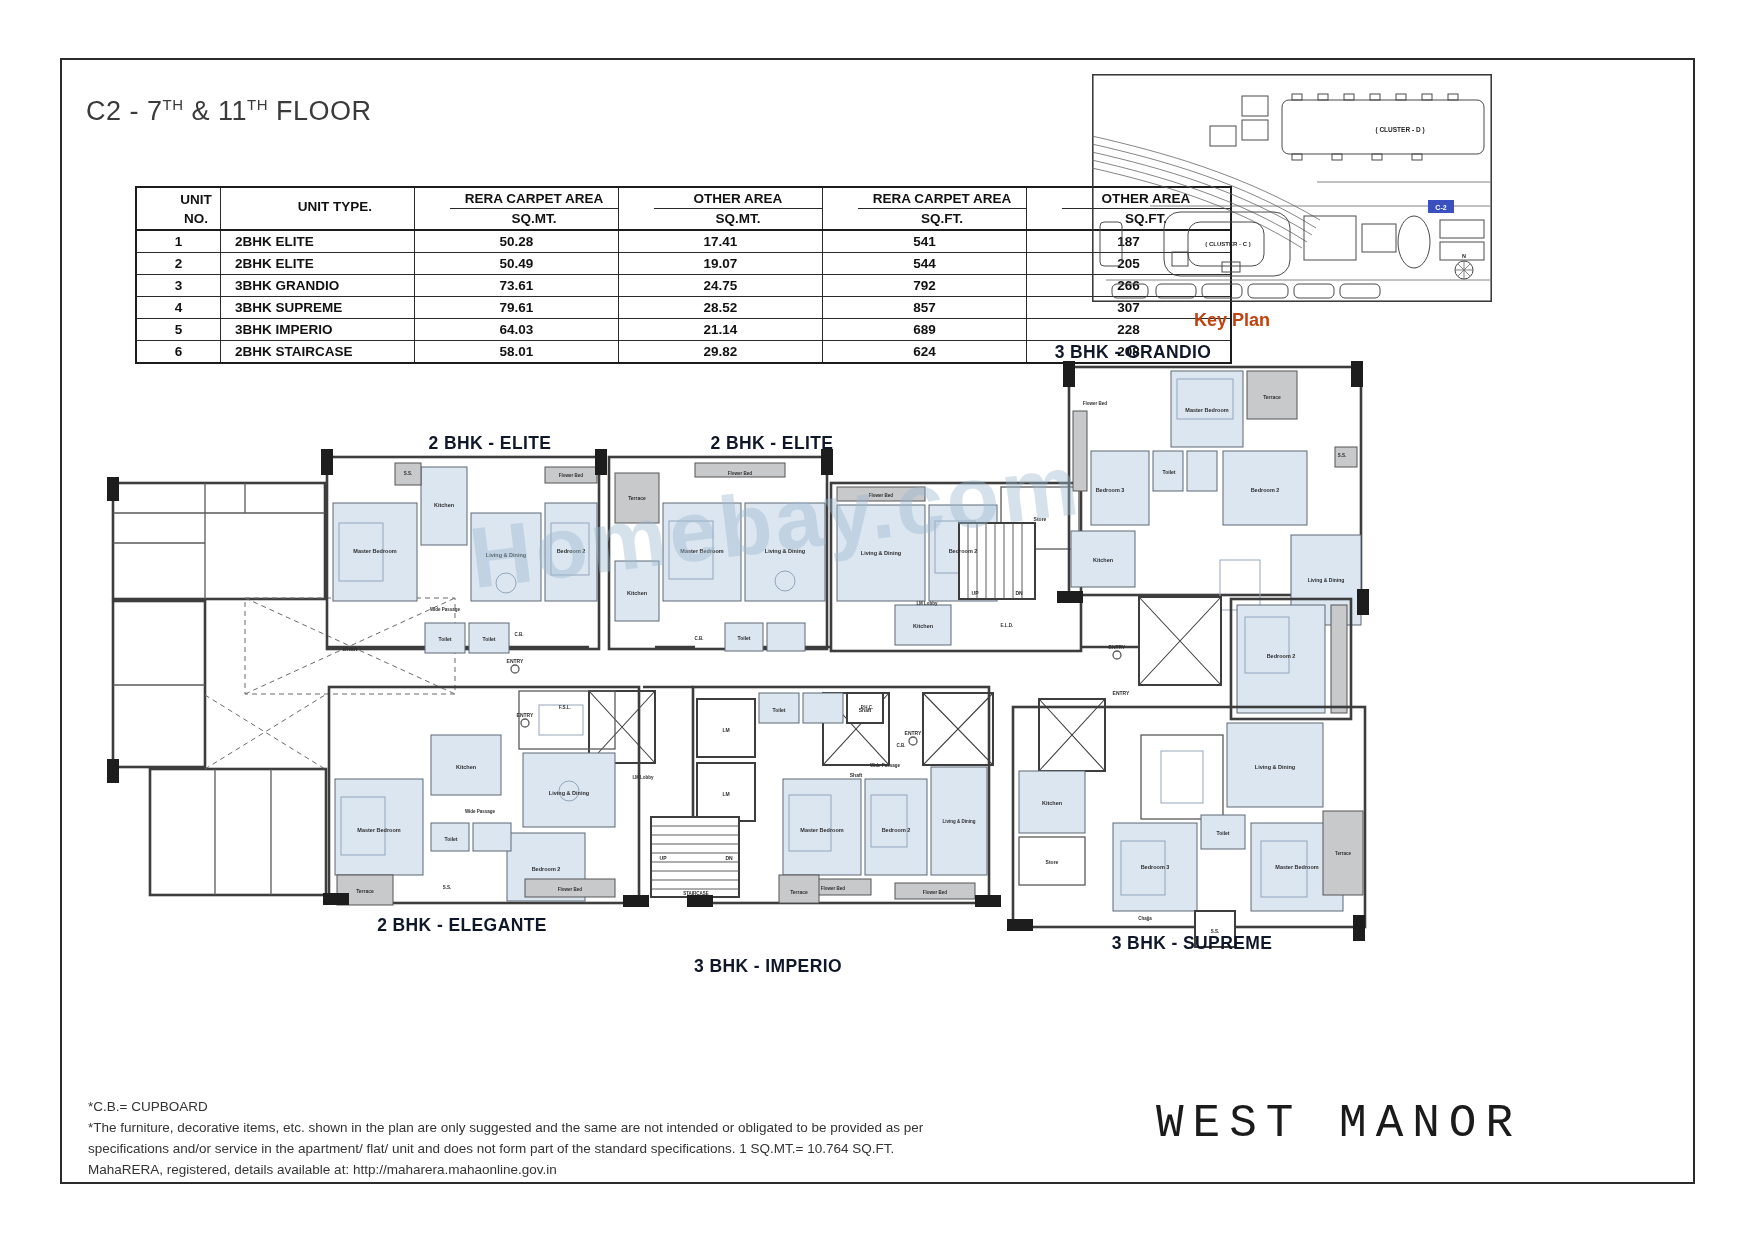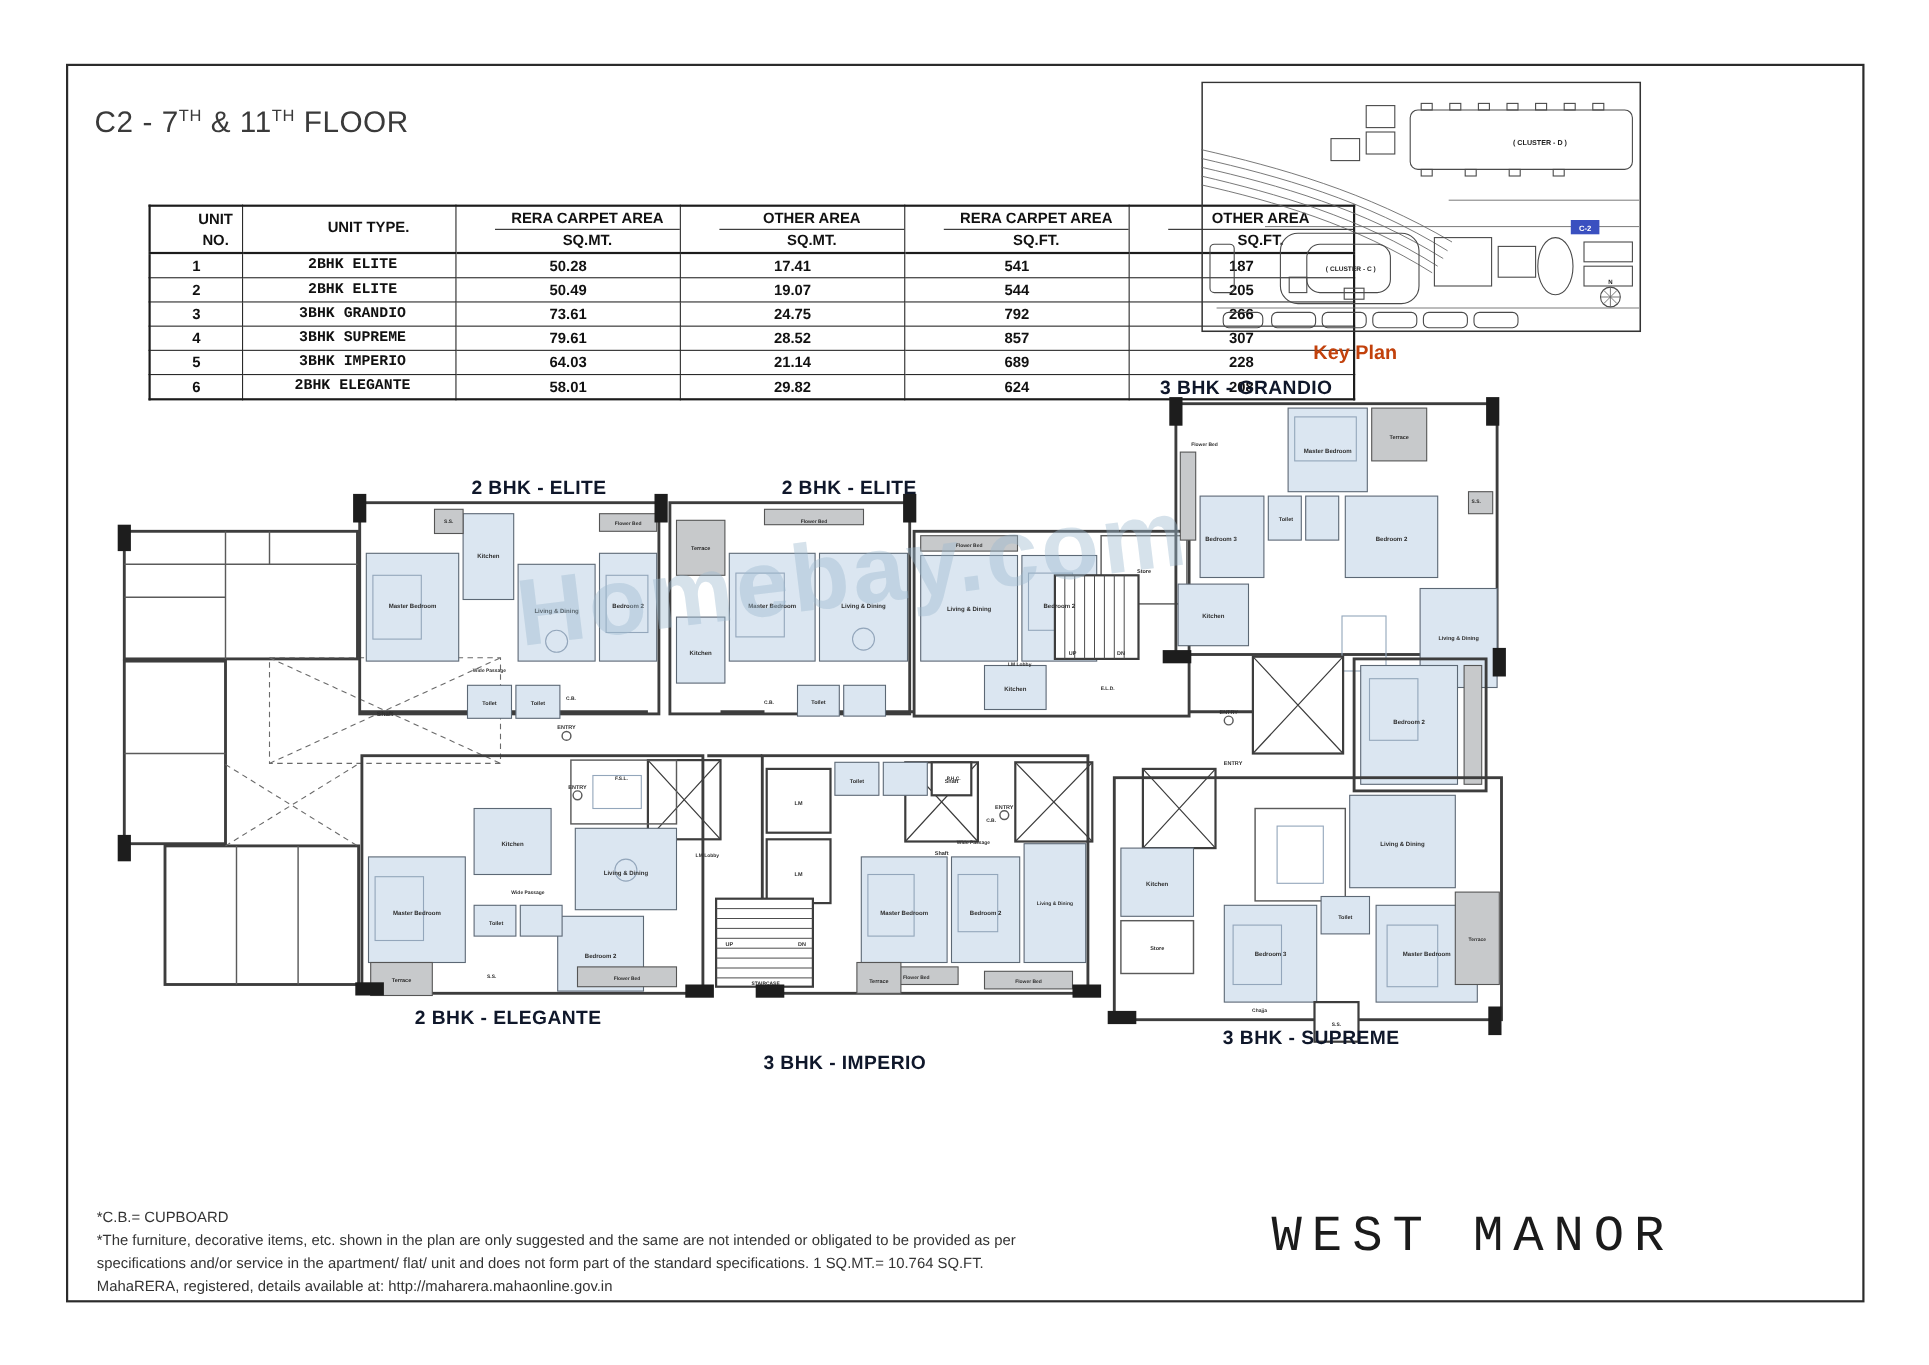--- a/index.html
+++ b/index.html
@@ -13,21 +13,21 @@
              border:2px solid #1c1c1c;font-size:13.5px;font-weight:bold;color:#111;}
   .areatable th,.areatable td{border:1.4px solid #2a2a2a;text-align:center;padding:0;}
   .areatable th{font-size:13.5px;padding-left:35px;}
   .areatable .h1{display:block;padding:3px 6px 2px;}
   .areatable .h2{display:block;padding:2px 6px 3px;}
   .areatable .sep .h2{border-top:1.4px solid #2a2a2a;}
   .areatable thead th{border-bottom:2.2px solid #1c1c1c;}
   .areatable td{height:19px;padding:1px 8px;}
   .c-unit{width:48px;} .c-type{width:158px;text-align:left;} 
   .c-a{width:168px;}
-  .areatable td.c-type{text-align:center;padding-left:14px;font-family:Liberation Mono, monospace;}
+  .areatable td.c-type{text-align:left;padding-left:14px;}
   
   .keyplan{position:absolute;left:1092px;top:74px;width:400px;height:228px;}
   .keyplan-caption{position:absolute;left:1032px;top:310px;width:400px;text-align:center;
                    font-weight:bold;font-size:18px;color:#c2410c;}
   
   .plan{position:absolute;left:95px;top:355px;}
   .unitlabel{position:absolute;transform:translateX(-50%);font-weight:bold;font-size:17.5px;
              color:#0f172a;letter-spacing:.4px;white-space:nowrap;}
   .watermark{position:absolute;left:468px;top:472px;font-size:86px;font-weight:bold;
              color:rgba(158,186,207,.42);transform:rotate(-7deg);letter-spacing:3px;white-space:nowrap;}
@@ -128,21 +128,21 @@
         <tr>
           <td class="c-unit">5</td>
           <td class="c-type">3BHK IMPERIO</td>
           <td class="c-a">64.03</td>
           <td class="c-a">21.14</td>
           <td class="c-a">689</td>
           <td class="c-a">228</td>
         </tr>
         <tr>
           <td class="c-unit">6</td>
-          <td class="c-type">2BHK ELEGANTE</td>
+          <td class="c-type">2BHK STAIRCASE</td>
           <td class="c-a">58.01</td>
           <td class="c-a">29.82</td>
           <td class="c-a">624</td>
           <td class="c-a">208</td>
         </tr>
       </tbody>
   </table>
 
   <svg class="keyplan" viewBox="0 0 400 228">
     <rect x="0.8" y="0.8" width="398.4" height="226.4" class="kb"></rect>

